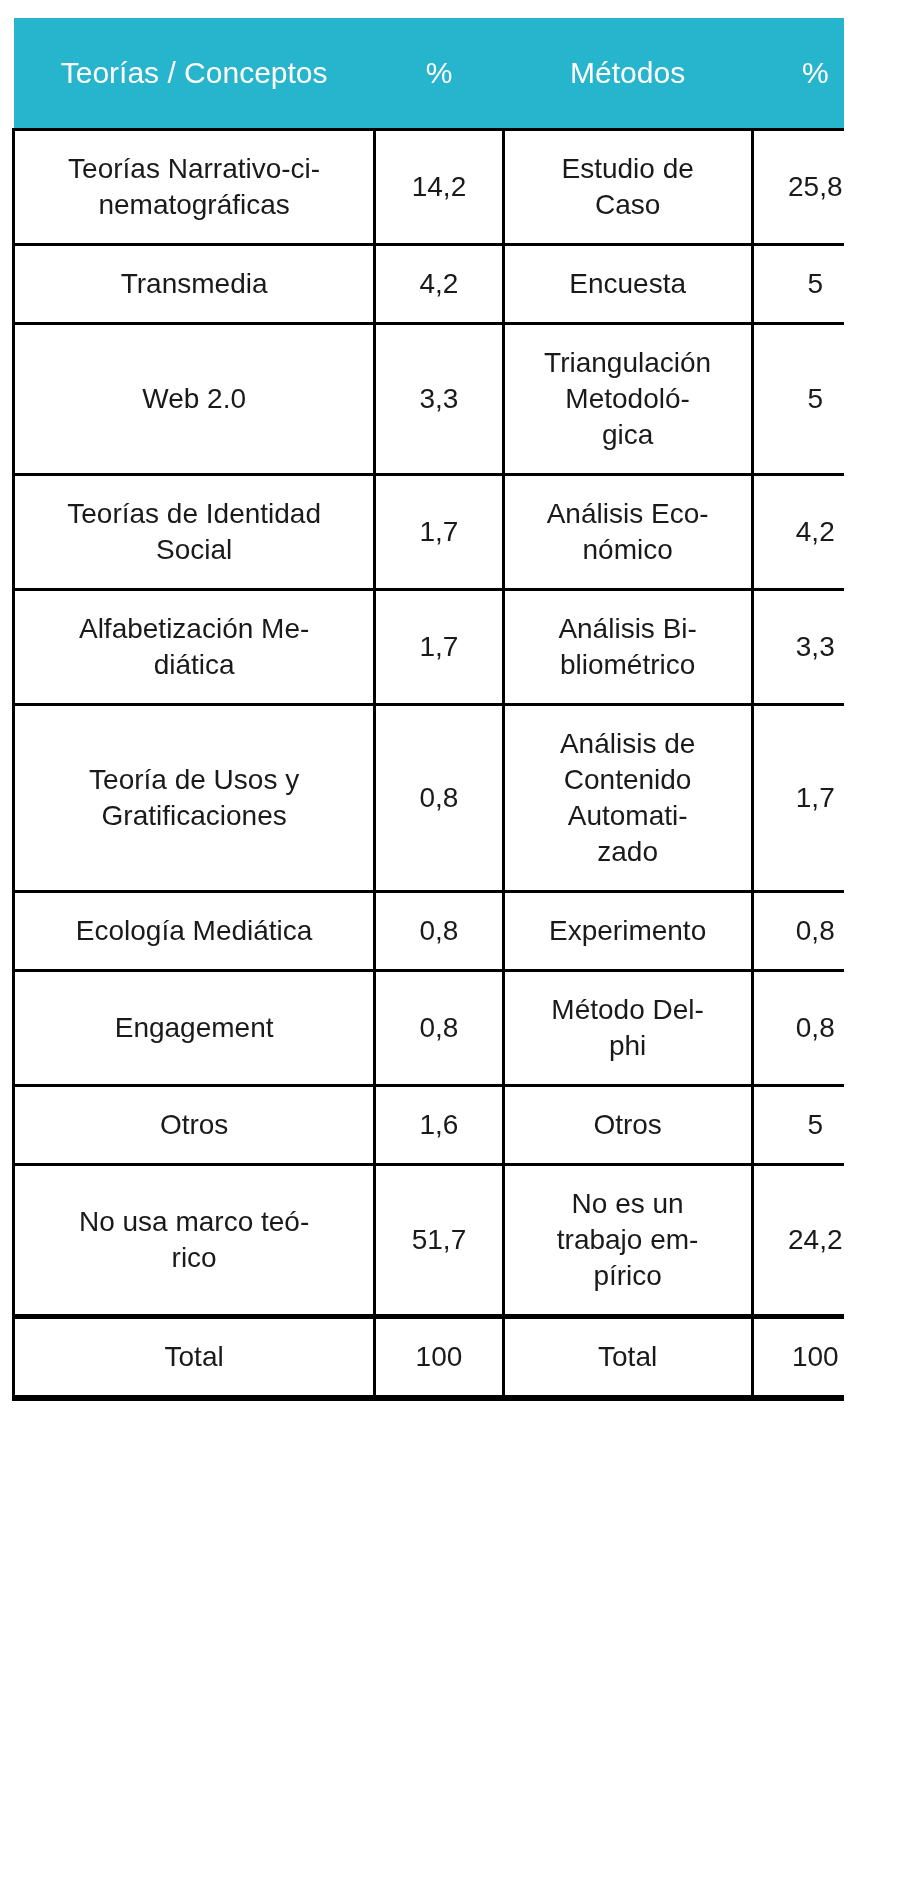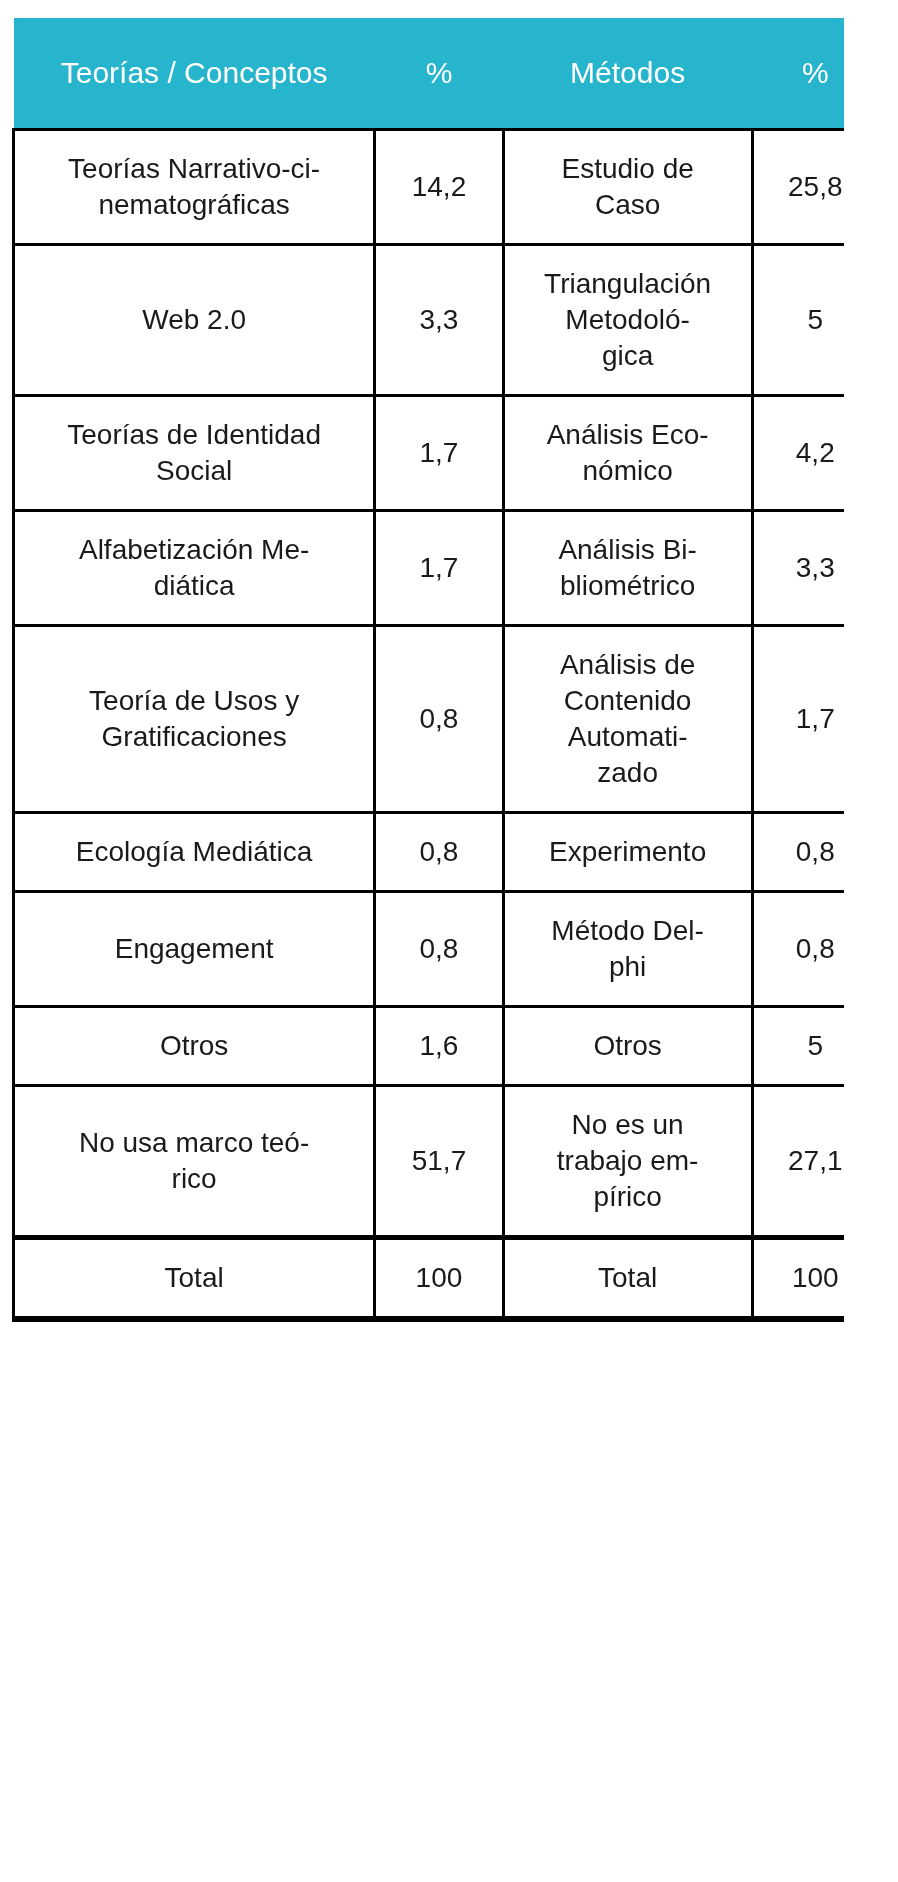--- a/index.html
+++ b/index.html
@@ -82,20 +82,26 @@
     <td>Teorías Narrativo-ci-
 nematográficas</td>
     <td>14,2</td>
     <td>Estudio de
 Caso</td>
     <td>25,8</td>
   </tr>
 
 
 
+  <tr>
+    <td>Transmedia</td>
+    <td>4,2</td>
+    <td>Encuesta</td>
+    <td>5</td>
+  </tr>
 
 
   <tr>
     <td>Web 2.0</td>
     <td>3,3</td>
     <td>Triangulación
 Metodoló-
 gica</td>
     <td>5</td>
   </tr>
@@ -152,21 +158,21 @@
     <td>5</td>
   </tr>
 
   <tr>
     <td>No usa marco teó-
 rico</td>
     <td>51,7</td>
     <td>No es un
 trabajo em-
 pírico</td>
-    <td>27,1</td>
+    <td>24,2</td>
   </tr>
 
   <tr>
     <td>Total</td>
     <td>100</td>
     <td>Total</td>
     <td>100</td>
   </tr>
 </tbody>
   </table>

